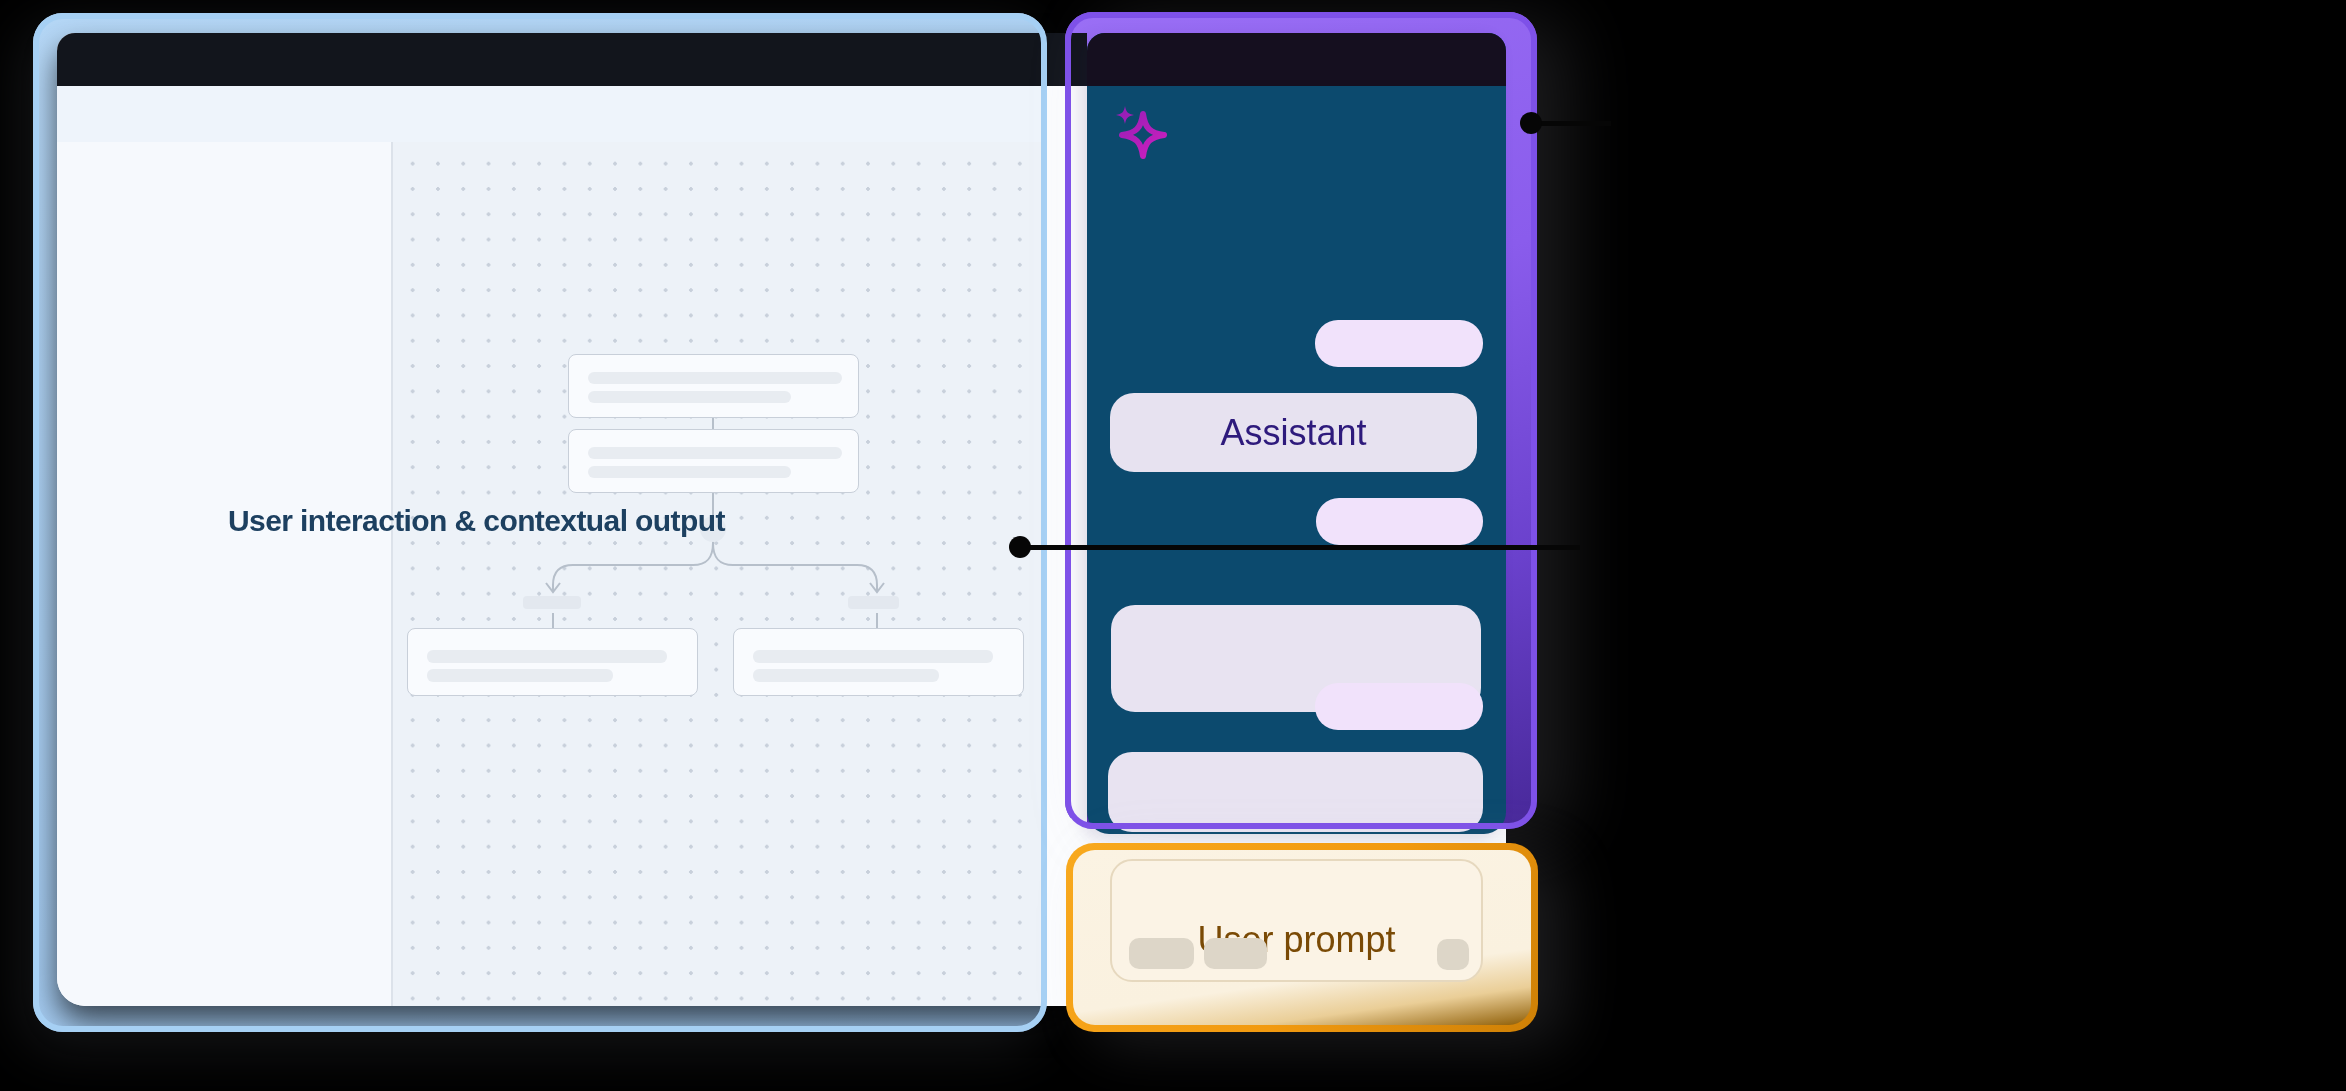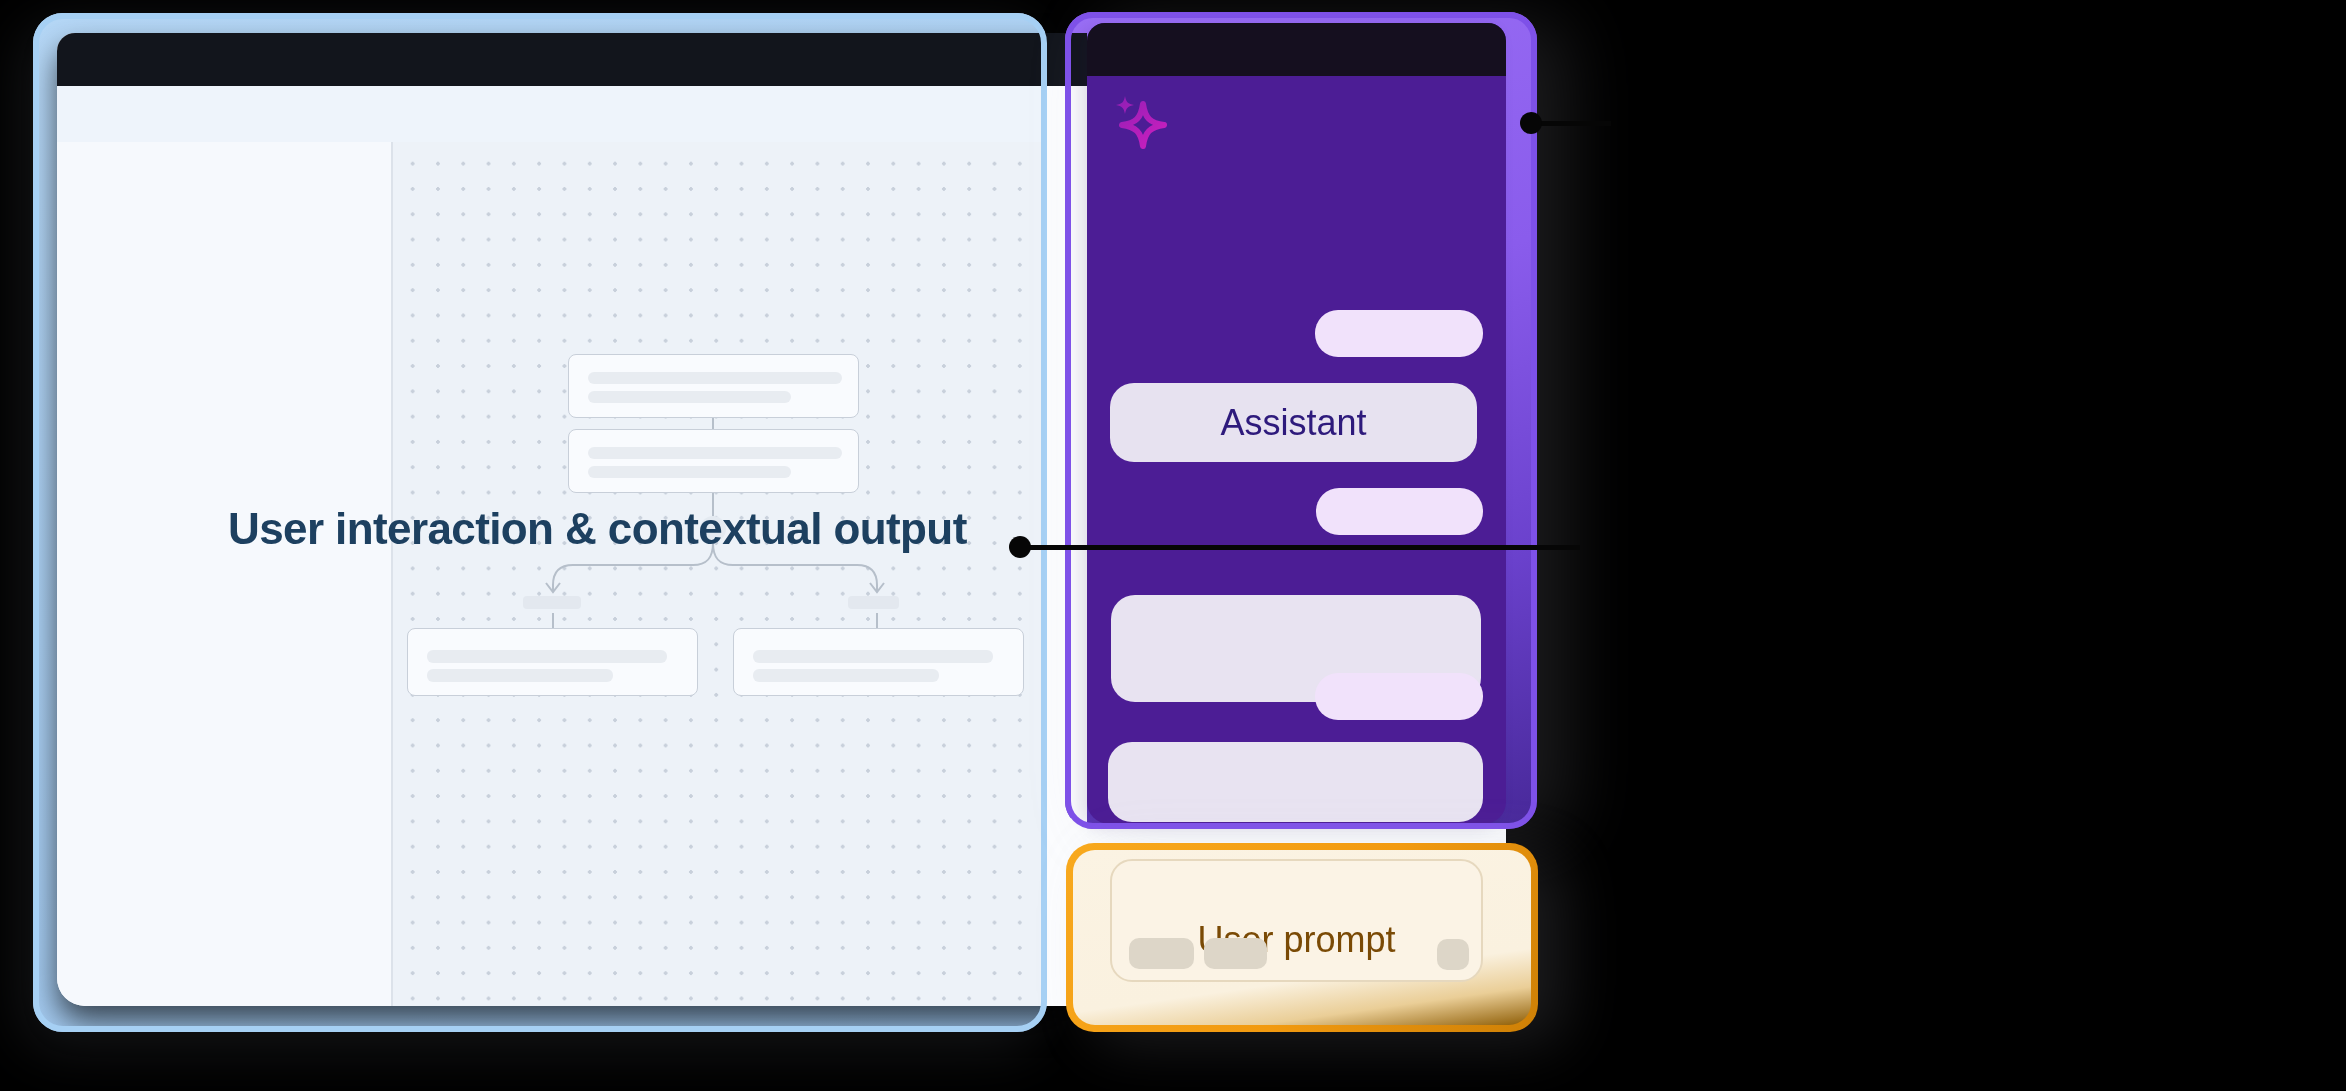--- a/index.html
+++ b/index.html
@@ -59,34 +59,34 @@
   }
   .win-right{left:984px;top:53px;width:465px;height:920px;background:#FBFCFE;}
 
   
   .flow-box{background:#F9FBFE;border:1.5px solid #C8CFD9;border-radius:8px;box-sizing:border-box;}
   .flow-bar{background:#E8ECF1;border-radius:6px;}
   .flow-chip{background:#E3E8EF;border-radius:4px;}
   .flow-svg{left:0;top:0;width:1449px;height:973px;}
 
   .canvas-caption{
-    left:171px;top:471px;font-size:44px;font-weight:600;letter-spacing:-0.6px;
+    left:171px;top:471px;font-size:30px;font-weight:600;letter-spacing:-0.6px;
     color:#1D4060;white-space:nowrap;
   }
 
   
   .gutter{
     left:1071px;top:33px;width:16px;height:801px;z-index:8;
     background:linear-gradient(180deg,#13161D 0,#13161D 53px,#FAFBFD 53px);
   }
 
   
   .panel{
-    left:1087px;top:23px;width:419px;height:801px;
-    border-radius:18px 18px 22px 22px;background:#4c1d95;overflow:hidden;
+    left:1087px;top:33px;width:419px;height:801px;
+    border-radius:18px 18px 22px 22px;background:#0c4a6e;overflow:hidden;
     box-shadow:-7px 4px 16px rgba(40,20,90,.12);z-index:9;
   }
   .panel-header{left:0;top:0;width:419px;height:53px;background:#150F1F;}
   .bubble{border-radius:24px;}
   .bubble.user{background:#F1E2FB;border-radius:23px;}
   .bubble.bot{background:#E8E3F1;}
   .bubble-label{
     display:flex;align-items:center;justify-content:center;
     font-size:36px;font-weight:500;color:#2E1A7C;background:#E7E2F0;
   }

